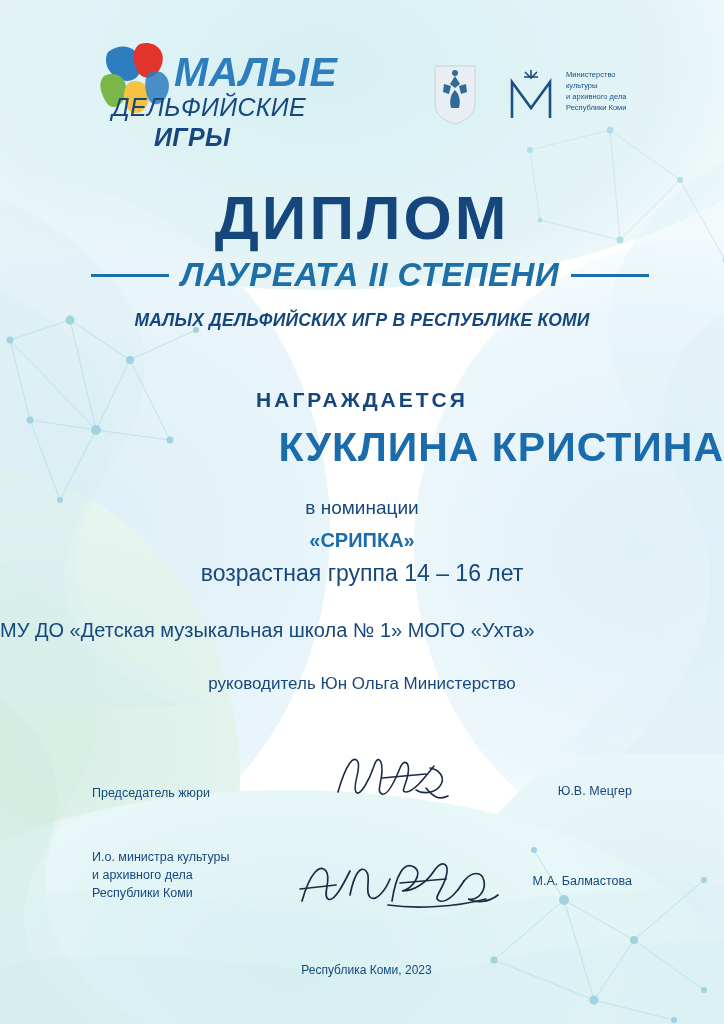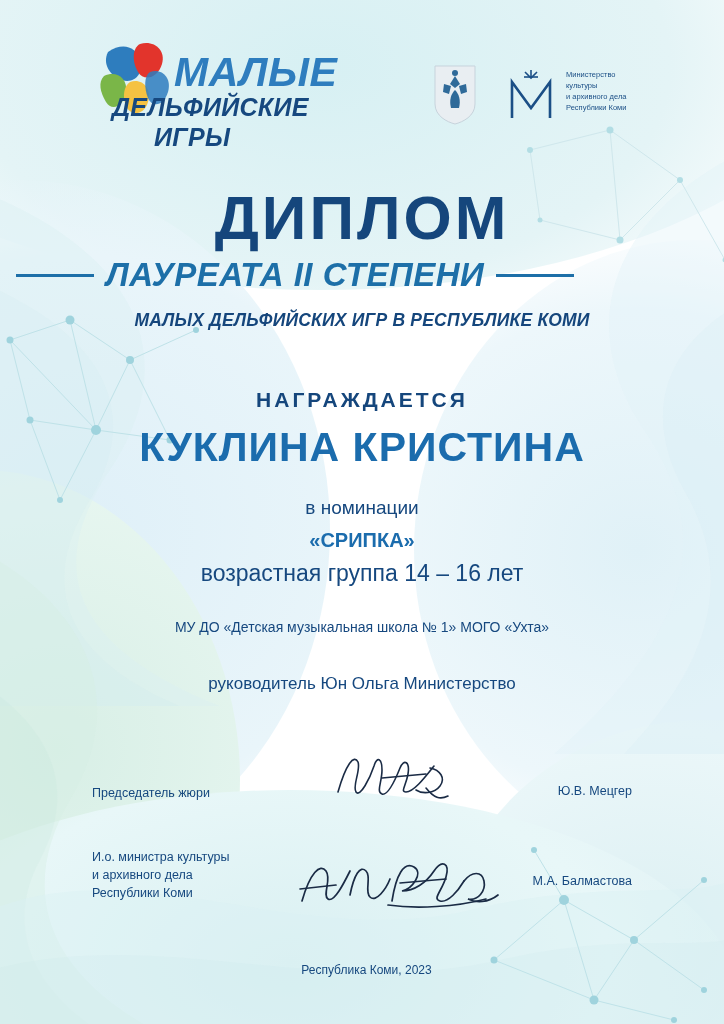--- a/index.html
+++ b/index.html
@@ -90,21 +90,21 @@
   .logo-delphic .word-maly {
     position: absolute; left: 78px; top: 16px;
     font-size: 41px; font-weight: 700; font-style: italic;
     letter-spacing: .5px; color: #2e7dbe;
     font-family: "Liberation Sans", sans-serif;
     line-height: 1;
     text-align: center;
   }
   .logo-delphic .word-delph {
     position: absolute; left: 16px; top: 58px;
-    font-size: 25px; font-weight: 700; font-style: italic;
+    font-size: 25px; font-weight: 400; font-style: italic;
     color: #16487f; line-height: 1.05;
     letter-spacing: .3px;
   }
   .logo-delphic .word-games {
     position: absolute; left: 58px; top: 88px;
     font-size: 25px; font-weight: 700; font-style: italic;
     color: #16487f; line-height: 1.05;
     letter-spacing: .3px;
   }
 
@@ -135,20 +135,21 @@
     letter-spacing: 3px;
     color: #15467c;
     font-family: "Liberation Sans", sans-serif;
   }
 
   .subtitle-row {
     position: absolute;
     top: 256px; left: 0; right: 0;
     display: flex;
     align-items: center;
+    justify-content: center;
     gap: 12px;
     padding-left: 16px;
   }
   .subtitle-row .rule {
     height: 3px;
     width: 78px;
     background: #1d6fa8;
   }
   .title-laureate {
     font-size: 33px;
@@ -176,21 +177,21 @@
     text-align: center;
     font-size: 21px;
     font-weight: 700;
     letter-spacing: 3px;
     color: #15467c;
   }
 
   .recipient-name {
     position: absolute;
     top: 424px; left: 0; right: 0;
-    text-align: center;
+    text-align: right;
     font-size: 41px;
     font-weight: 700;
     letter-spacing: 1px;
     color: #1b6cad;
   }
 
   .nomination-label {
     position: absolute;
     top: 497px; left: 0; right: 0;
     text-align: center;
@@ -209,22 +210,22 @@
     position: absolute;
     top: 560px; left: 0; right: 0;
     text-align: center;
     font-size: 23px;
     color: #16487f;
   }
 
   .institution {
     position: absolute;
     top: 619px; left: 0; right: 0;
-    text-align: center;
-    font-size: 14px;
+    text-align: left;
+    font-size: 20px;
     color: #16487f;
   }
 
   .staff {
     position: absolute;
     top: 671px; left: 0; right: 0;
     text-align: center;
     font-size: 17px;
     color: #16487f;
     line-height: 1.5;

